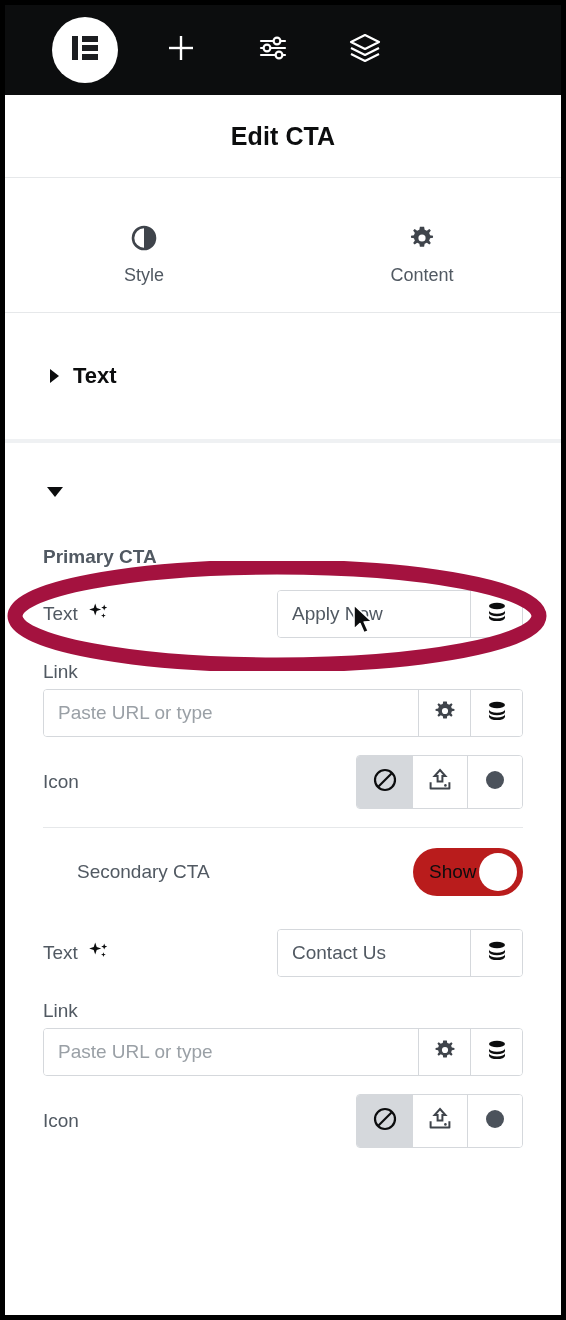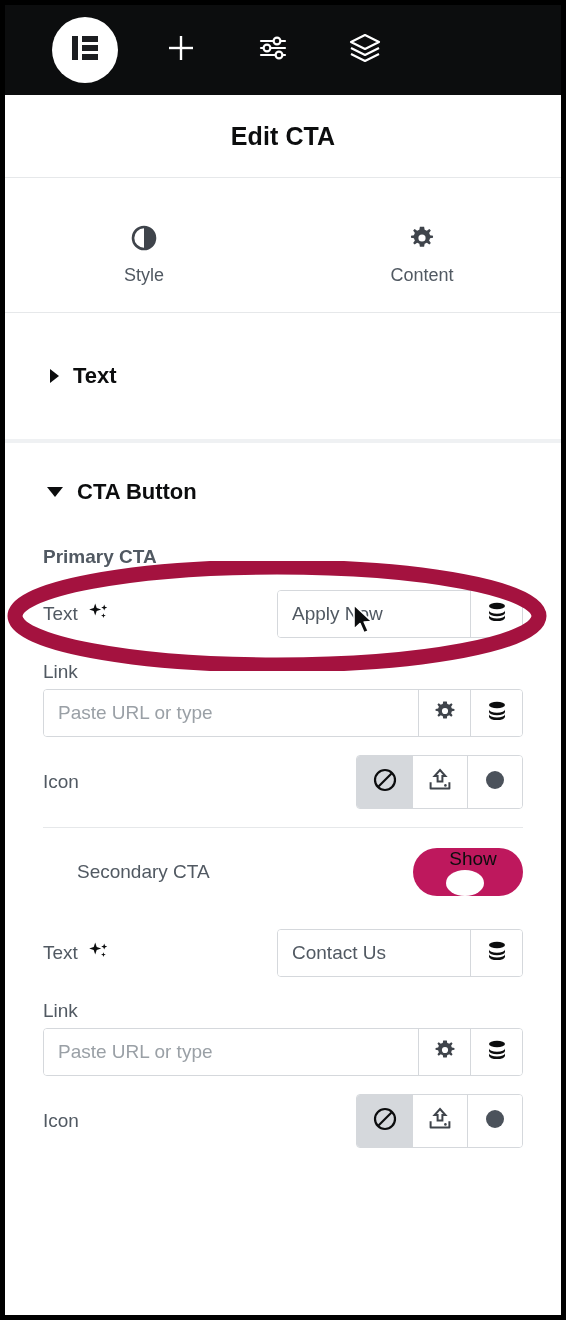--- a/index.html
+++ b/index.html
@@ -255,21 +255,20 @@
     </div>
   </div>
 
   <div id="section-text">
     <span class="tri tri-right"></span>
     <span class="sec-title">Text</span>
   </div>
 
   <div id="section-cta-head">
     <span class="tri tri-down"></span>
-    <span class="sec-title">CTA Button</span>
   </div>
 
   <div id="cta-body">
 
     <div class="group-label">Primary CTA</div>
 
     <div class="row spread" style="height:74px;">
       <span class="row-label">
         <span>Text</span>
         <span>
@@ -345,21 +344,21 @@
             </svg>
           </span>
         </span>
       </span>
     </div>
 
     <div class="hr"></div>
 
     <div class="row spread" style="height:88px;margin-left:34px;">
       <span class="row-label">Secondary CTA</span>
-      <span class="toggle" style="background:#be185d;flex-direction:column;">
+      <span class="toggle" style="background:#b91c1c;">
         <span class="t-label">Show</span>
         <span class="knob"></span>
       </span>
     </div>
 
     <div class="row spread" style="height:74px;">
       <span class="row-label">
         <span>Text</span>
         <span>
           <svg width="24" height="24" viewBox="0 0 24 24">

